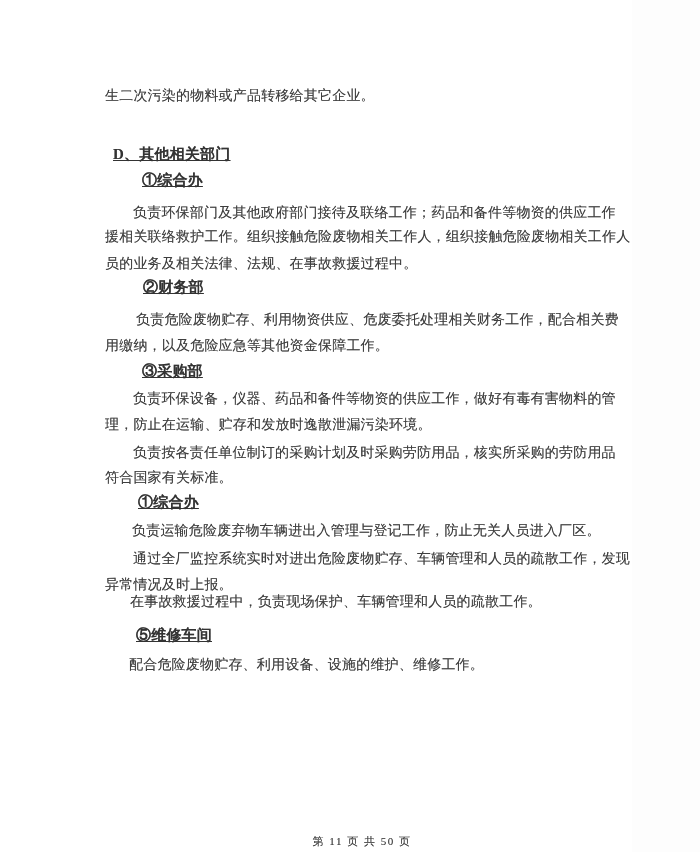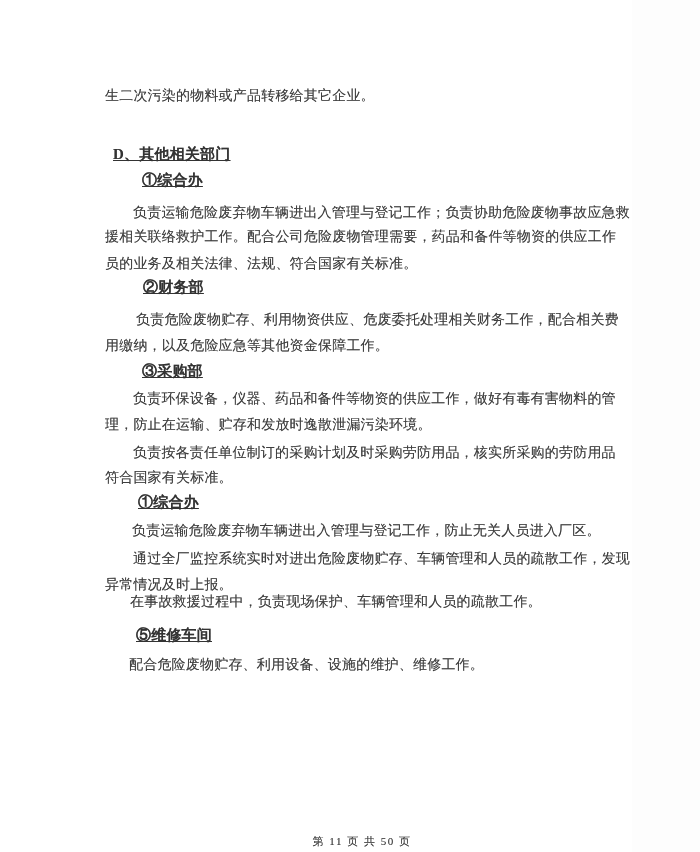--- a/index.html
+++ b/index.html
@@ -44,23 +44,23 @@
 </head>
 <body>
 
 <div class="page">
 
   <div class="line" style="left:105px; top:88px">生二次污染的物料或产品转移给其它企业。</div>
 
   <div class="line heading" style="left:113px; top:146px">D、其他相关部门</div>
   <div class="line heading" style="left:142px; top:172px">①综合办</div>
 
-  <div class="line" style="left:133px; top:205px">负责运输危险废弃物车辆进出入管理与登记工作；负责协助危险废物事故应急救</div>
-  <div class="line" style="left:105px; top:229px">援相关联络救护工作。配合公司危险废物管理需要，药品和备件等物资的供应工作</div>
-  <div class="line" style="left:105px; top:256px">员的业务及相关法律、法规、符合国家有关标准。</div>
+  <div class="line" style="left:133px; top:205px">负责环保部门及其他政府部门接待及联络工作；药品和备件等物资的供应工作</div>
+  <div class="line" style="left:105px; top:229px">援相关联络救护工作。组织接触危险废物相关工作人，组织接触危险废物相关工作人</div>
+  <div class="line" style="left:105px; top:256px">员的业务及相关法律、法规、在事故救援过程中。</div>
 
   <div class="line heading" style="left:143px; top:279px">②财务部</div>
 
   <div class="line" style="left:136px; top:312px">负责危险废物贮存、利用物资供应、危废委托处理相关财务工作，配合相关费</div>
   <div class="line" style="left:105px; top:338px">用缴纳，以及危险应急等其他资金保障工作。</div>
 
   <div class="line heading" style="left:142px; top:363px">③采购部</div>
 
   <div class="line" style="left:133px; top:391px">负责环保设备，仪器、药品和备件等物资的供应工作，做好有毒有害物料的管</div>
   <div class="line" style="left:133px; top:445px">负责按各责任单位制订的采购计划及时采购劳防用品，核实所采购的劳防用品</div>

